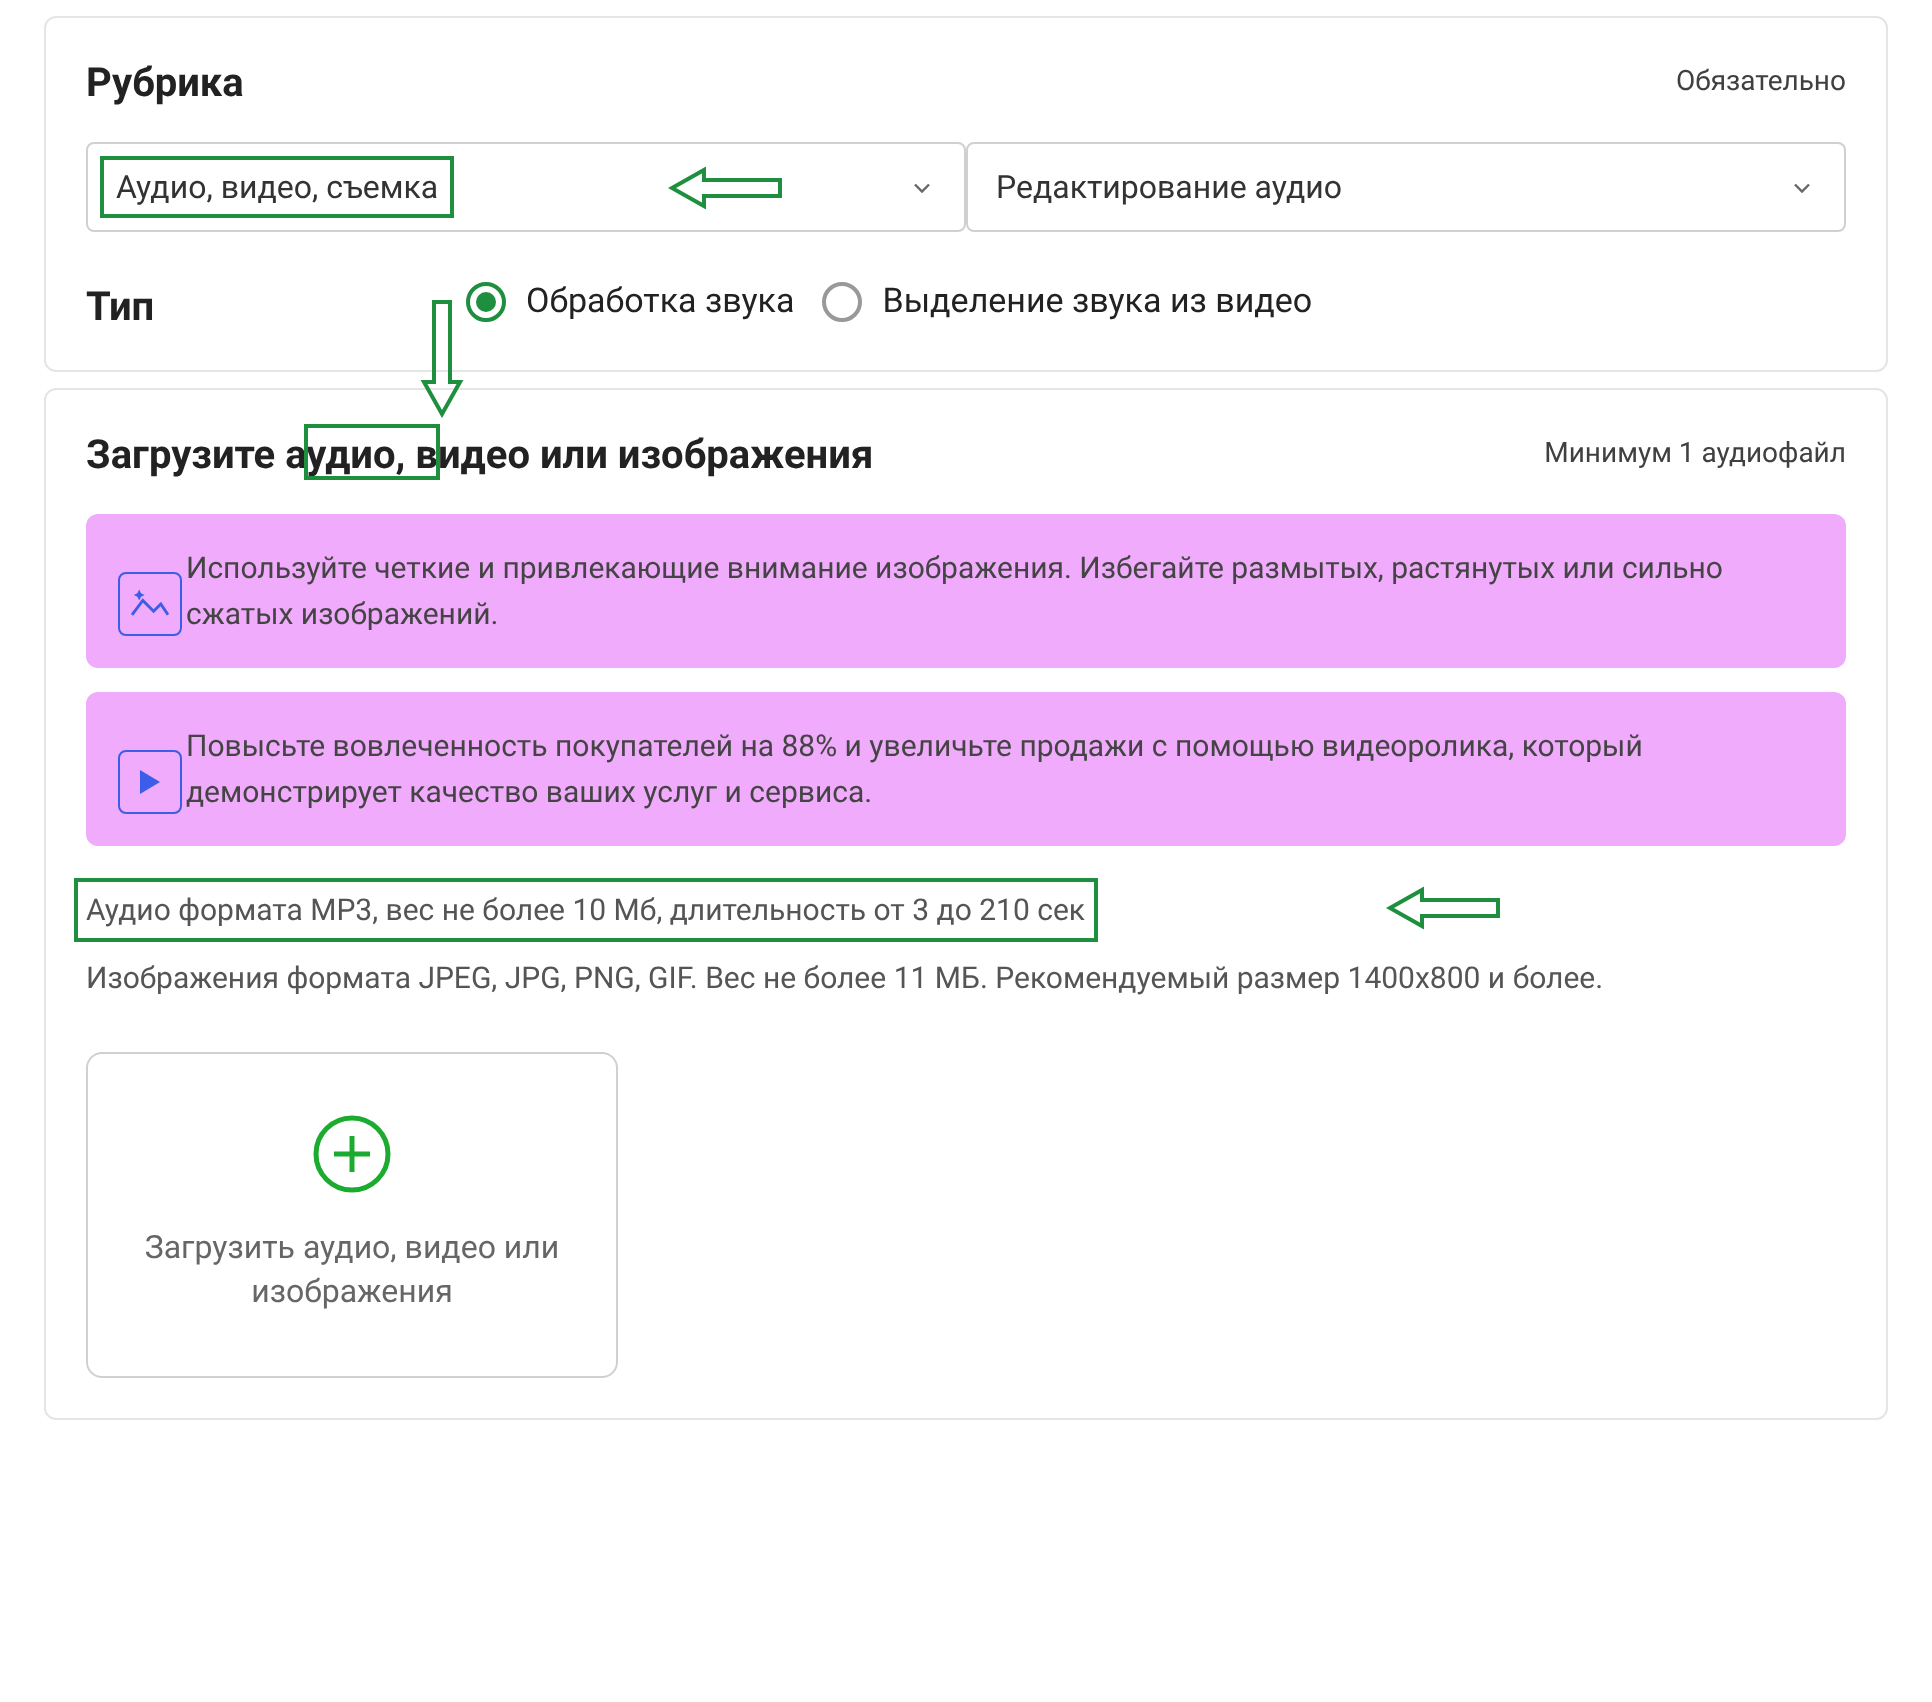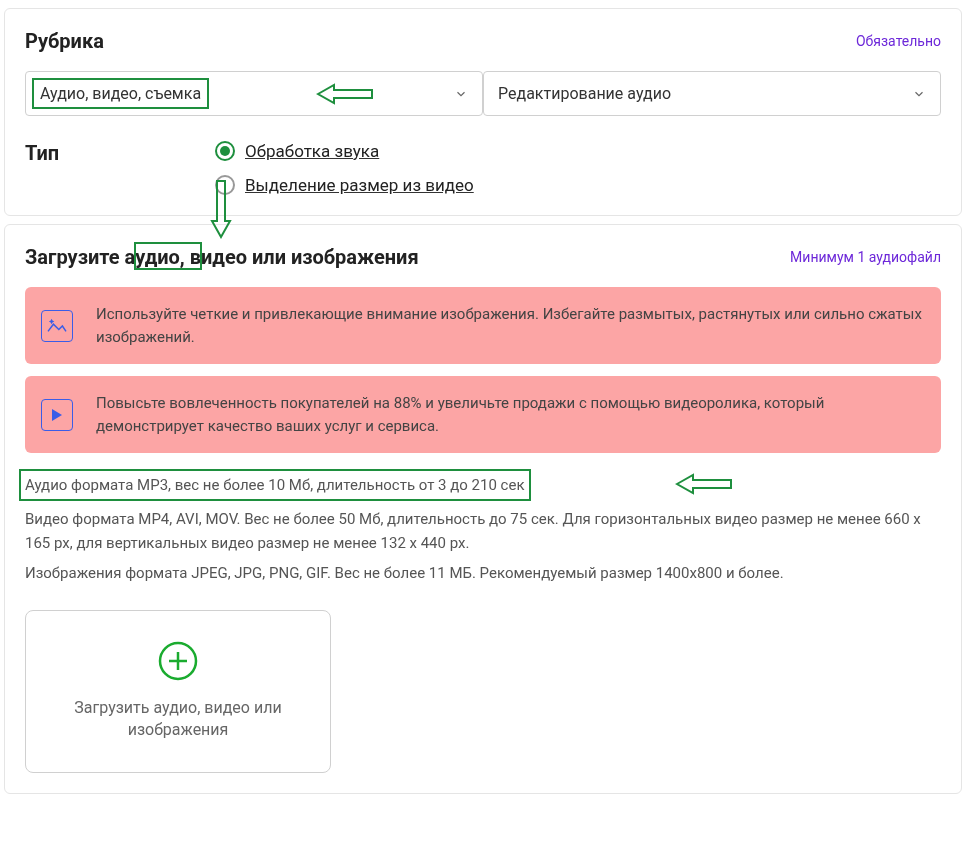--- a/index.html
+++ b/index.html
@@ -6,35 +6,35 @@
     body {
       font-family: -apple-system, BlinkMacSystemFont, "Segoe UI", Roboto, Arial, sans-serif;
       background: #fff;
       width: 966px;
       color: #333;
     }
     .card {
       border: 1px solid #e5e5e5;
       border-radius: 6px;
       padding: 20px;
-      margin: 8px 4px;
+      margin: 8px 22px;
     }
     .section-header {
       display: flex;
       justify-content: space-between;
       align-items: center;
       margin-bottom: 18px;
     }
     .section-title {
       font-size: 20px;
       font-weight: 700;
       color: #222;
     }
     .required-badge {
-      color: #6d28d9;
+      color: #404040;
       font-size: 14px;
       font-weight: 400;
     }
     .dropdown-row {
       display: flex;
       margin-bottom: 25px;
     }
     .dropdown {
       flex: 1;
       border: 1px solid #d0d0d0;
@@ -74,23 +74,22 @@
       gap: 20px;
     }
     .type-label {
       font-size: 20px;
       font-weight: 700;
       color: #222;
       width: 170px;
     }
     .radio-group {
       display: flex;
-      flex-direction: column;
+      flex-direction: row;
       gap: 14px;
-      text-decoration: underline;
     }
     .radio-item {
       display: flex;
       align-items: center;
       gap: 10px;
       cursor: pointer;
     }
     .radio-circle {
       width: 20px;
       height: 20px;
@@ -130,26 +129,26 @@
       position: absolute;
       border: 2px solid #1e8f3e;
       left: 109px;
       top: -3px;
       width: 68px;
       height: 28px;
       pointer-events: none;
     }
     .info-box {
       display: flex;
-      gap: 23px;
-      background: #fca5a5;
+      gap: 2px;
+      background: #f0abfc;
       border-radius: 6px;
       padding: 16px;
       margin-bottom: 12px;
-      align-items: center;
+      align-items: flex-end;
     }
     .info-icon {
       width: 32px;
       height: 32px;
       flex-shrink: 0;
       border: 1px solid #3b5de7;
       border-radius: 4px;
       display: flex;
       align-items: center;
       justify-content: center;
@@ -174,21 +173,21 @@
       margin-left: -6px;
     }
     .arrow-left-pointing {
       position: absolute;
       left: 650px;
       top: 2px;
     }
     .upload-box {
       border: 1px solid #d0d0d0;
       border-radius: 8px;
-      width: 306px;
+      width: 266px;
       padding: 30px 20px;
       text-align: center;
       margin-top: 25px;
       cursor: pointer;
     }
     .plus-icon {
       width: 40px;
       height: 40px;
       margin: 0 auto 12px;
     }
@@ -232,21 +231,21 @@
     <div class="type-label">Тип</div>
     <div class="radio-group">
       <div class="radio-item">
         <div class="radio-circle selected">
             <div class="radio-dot"></div>
           </div>
         <span class="radio-text">Обработка звука</span>
       </div>
       <div class="radio-item">
         <div class="radio-circle"></div>
-        <span class="radio-text">Выделение размер из видео</span>
+        <span class="radio-text">Выделение звука из видео</span>
       </div>
     </div>
   </div>
 </div>
 
 <div class="arrow-down-container">
   <svg class="arrow-down" width="26" height="60" viewBox="0 0 26 60">
     <path d="M 13 58 L 4 42 L 9 42 L 9 2 L 17 2 L 17 42 L 22 42 Z" fill="none" stroke="#1e8f3e" stroke-width="2"></path>
   </svg>
 </div>
@@ -277,21 +276,20 @@
         </svg>
     </div>
     <div class="info-text">Повысьте вовлеченность покупателей на 88% и увеличьте продажи с помощью видеоролика, который демонстрирует качество ваших услуг и сервиса.</div>
   </div>
 
   <div class="specs">
     <p><span class="spec-highlight">Аудио формата MP3, вес не более 10 Мб, длительность от 3 до 210 сек</span></p>
     <svg class="arrow-left-pointing" width="60" height="26" viewBox="0 0 60 26">
       <path d="M 2 13 L 18 4 L 18 9 L 56 9 L 56 17 L 18 17 L 18 22 Z" fill="none" stroke="#1e8f3e" stroke-width="2"></path>
     </svg>
-    <p>Видео формата MP4, AVI, MOV. Вес не более 50 Мб, длительность до 75 сек. Для горизонтальных видео размер не менее 660 х 165 px, для вертикальных видео размер не менее 132 х 440 px.</p>
     <p>Изображения формата JPEG, JPG, PNG, GIF. Вес не более 11 МБ. Рекомендуемый размер 1400х800 и более.</p>
   </div>
 
   <div class="upload-box">
     <svg class="plus-icon" viewBox="0 0 40 40">
       <circle cx="20" cy="20" r="18" fill="none" stroke="#1aab2f" stroke-width="2.5"></circle>
       <line x1="20" y1="11" x2="20" y2="29" stroke="#1aab2f" stroke-width="2.5"></line>
       <line x1="11" y1="20" x2="29" y2="20" stroke="#1aab2f" stroke-width="2.5"></line>
     </svg>
     <div class="upload-text">Загрузить аудио, видео или изображения</div>

